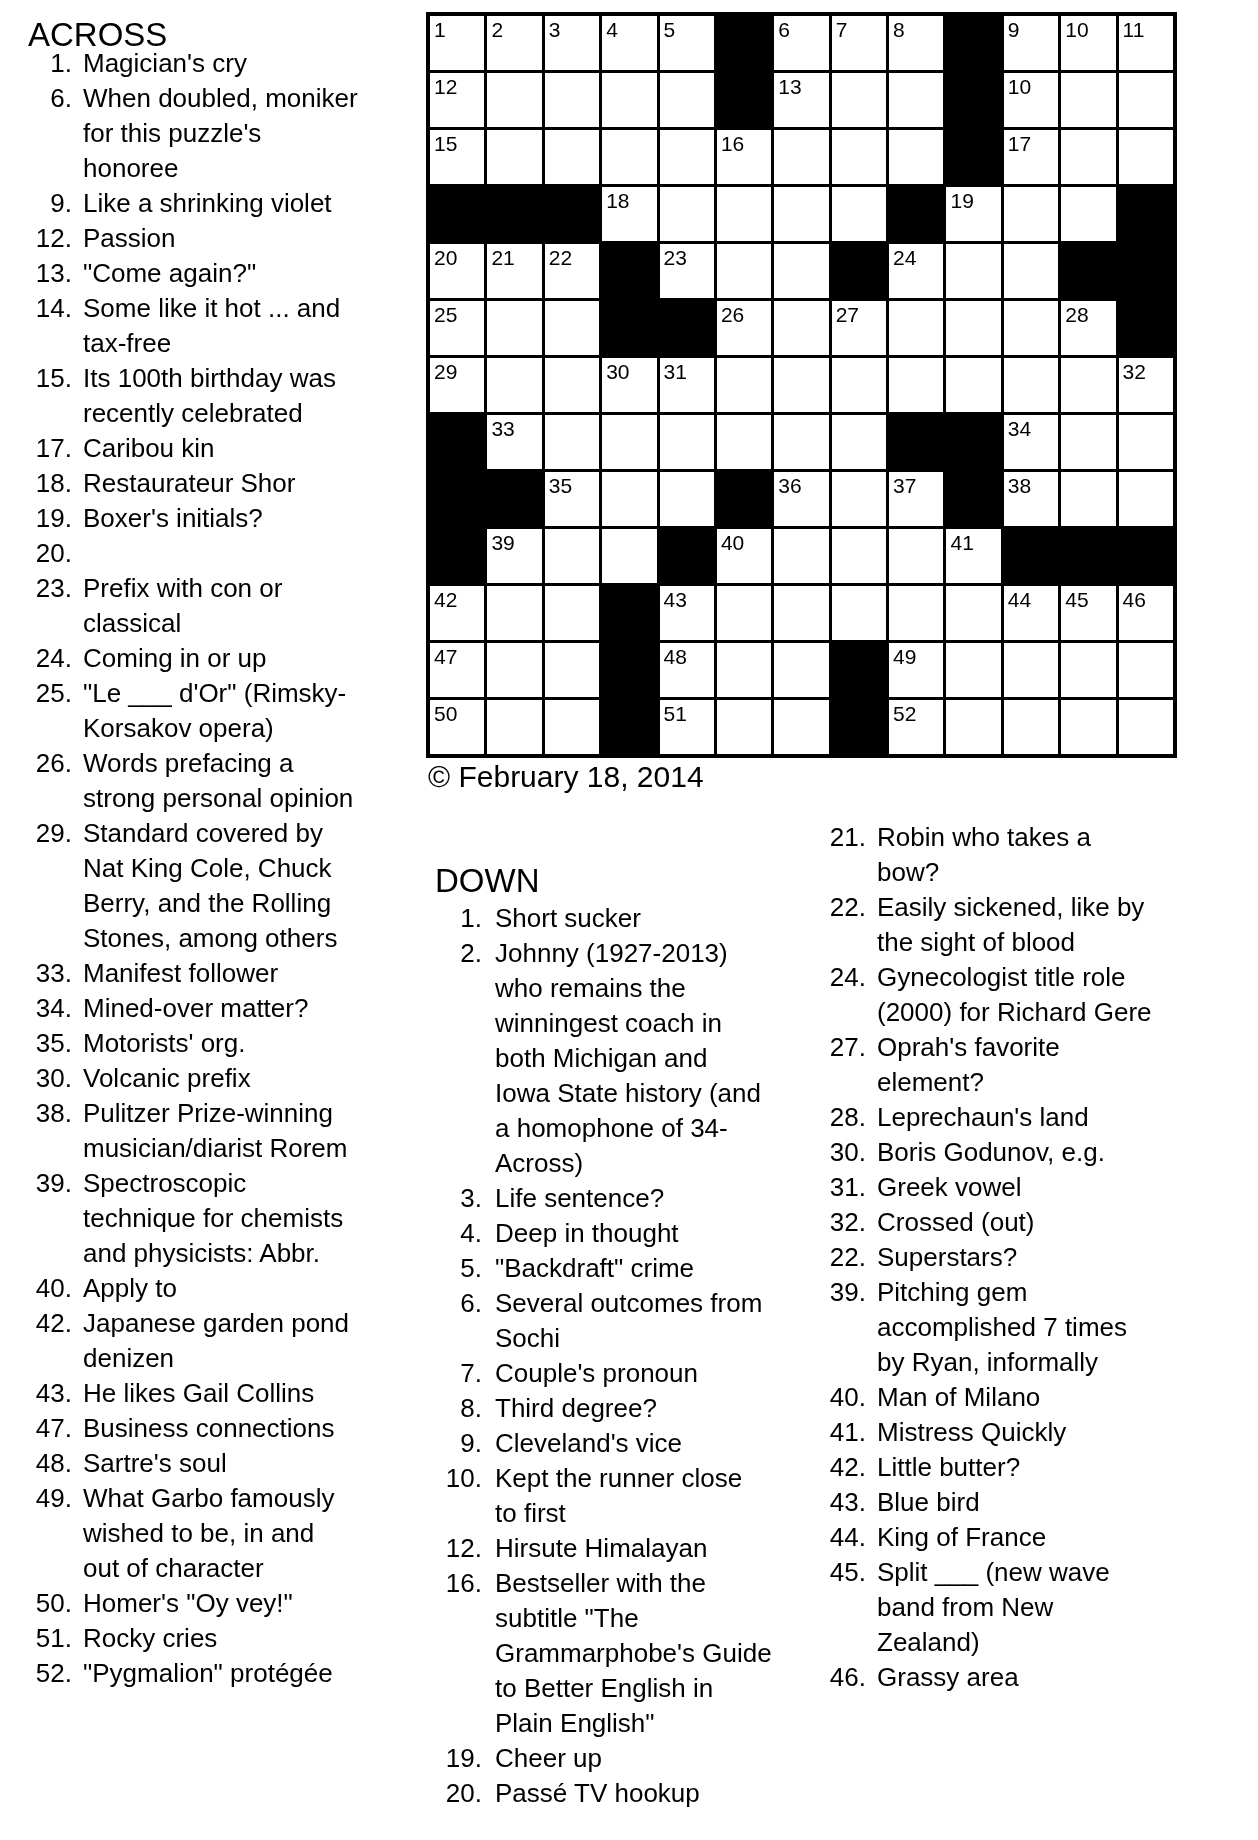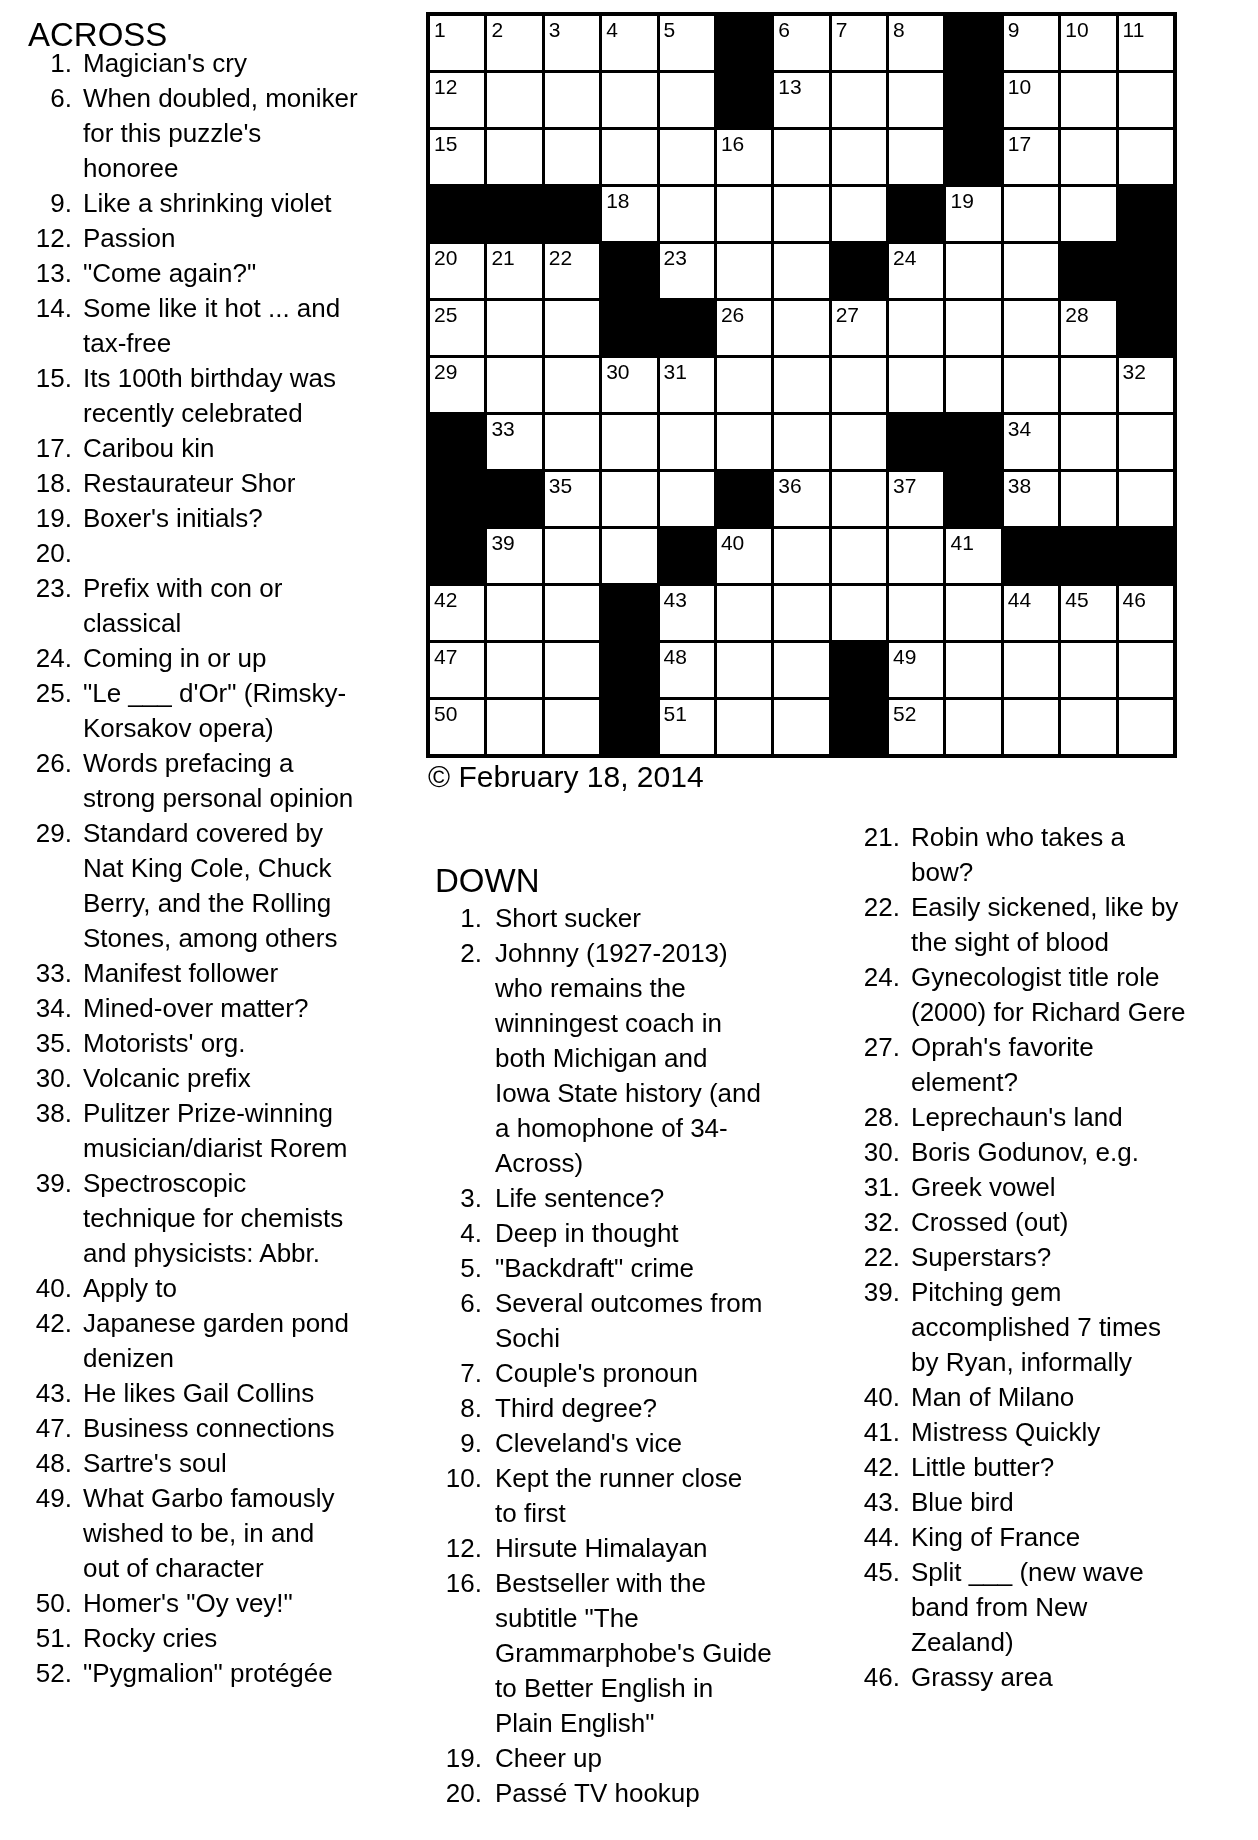--- a/index.html
+++ b/index.html
@@ -10,21 +10,21 @@
   }
   .sec-header{
     position:absolute;margin:8px;font-size:33px;font-weight:normal;line-height:38px;
     letter-spacing:0px;white-space:pre;
   }
   #across-header{left:20px;top:8px;}
   #down-header{left:427px;top:854px;}
   .clue-list{position:absolute;}
   #across-list{left:16px;top:46px;}
   #down-list-1{left:425px;top:901px;}
-  #down-list-2{left:846px;top:820px;}
+  #down-list-2{left:812px;top:820px;}
   .clue{display:flex;align-items:flex-start;}
   .clue .num{
     flex:0 0 auto;text-align:right;font-size:26px;line-height:35px;white-space:pre;
   }
   #across-list .num{width:56px;}
   #down-list-1 .num{width:57px;}
   #down-list-2 .num{width:54px;}
   .clue .txt{
     font-size:26px;line-height:35px;white-space:pre-line;text-align:left;
   }

